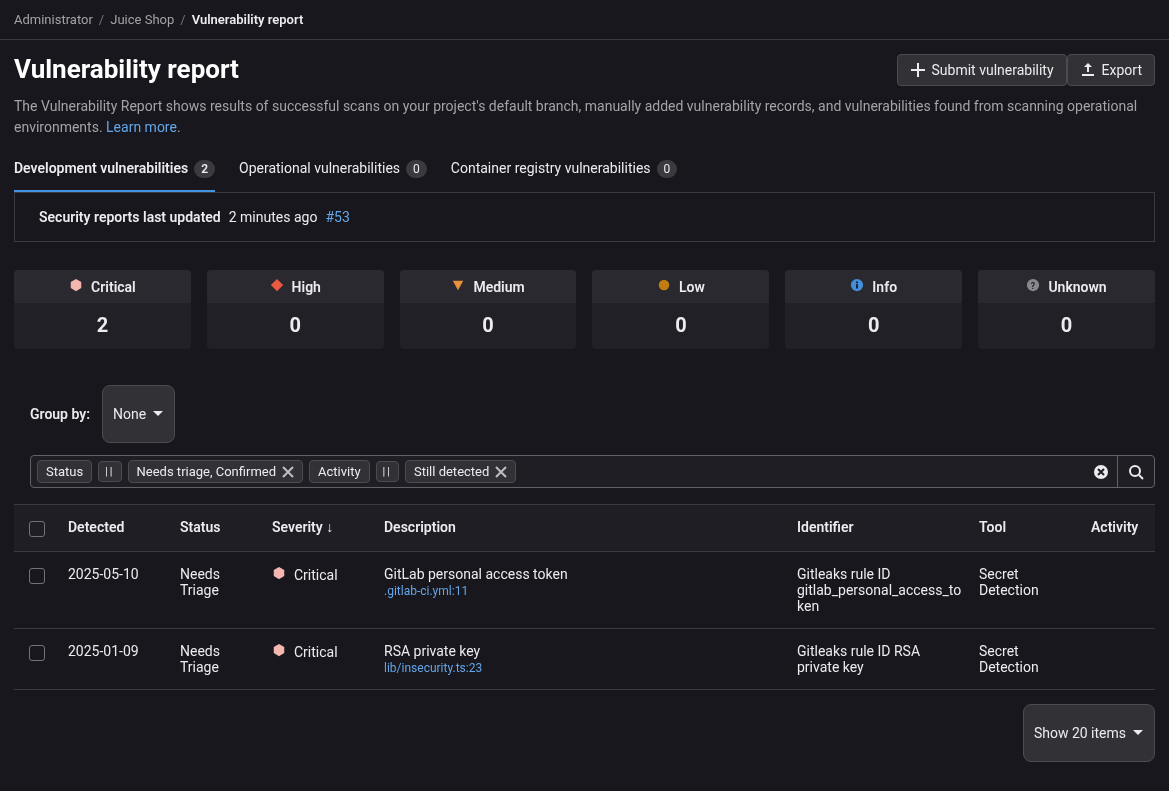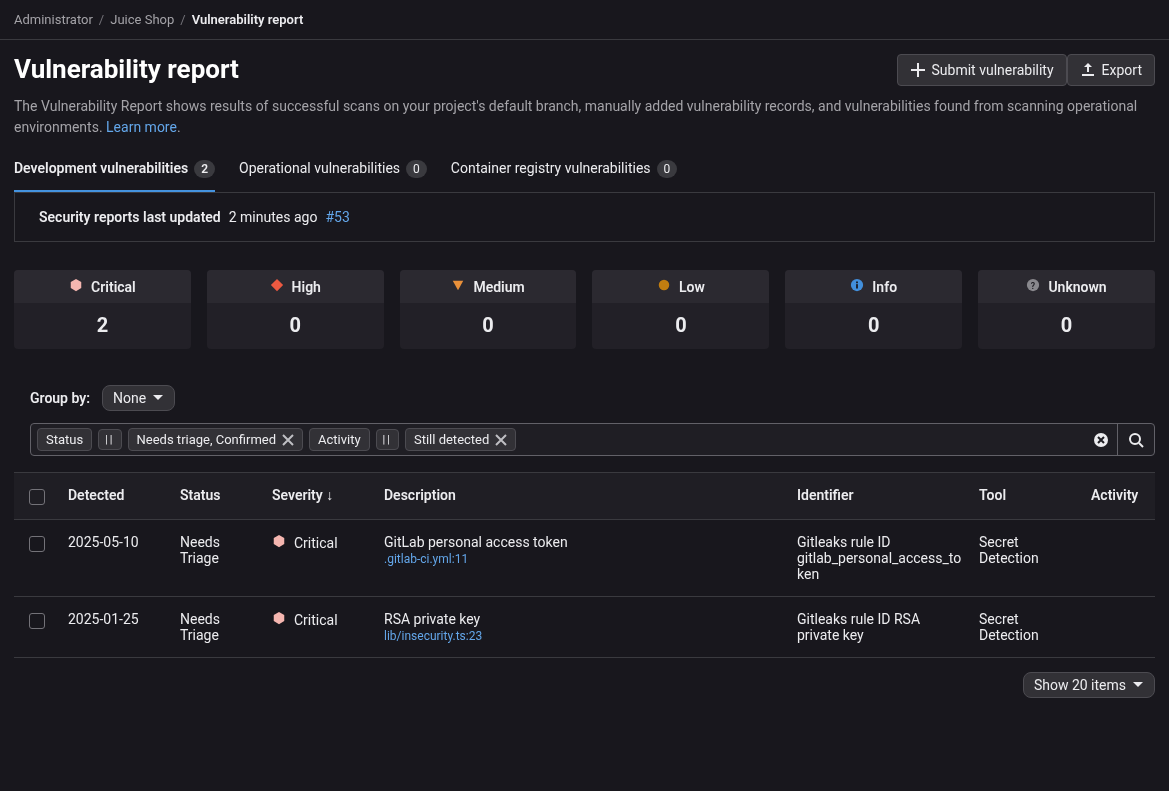--- a/index.html
+++ b/index.html
@@ -139,21 +139,21 @@
       padding-left: 16px;
     }
     .groupby-label { font-weight: 600; }
     .select-btn {
       display: inline-flex;
       align-items: center;
       gap: 6px;
       background: #323136;
       border: 1px solid #4c4b51;
       color: #ececef;
-      padding: 4px 10px;
+      padding: 20px 10px;
       border-radius: 8px;
       font-size: 14px;
       cursor: pointer;
       font-family: inherit;
     }
 
     .filter-row {
       display: flex;
       align-items: stretch;
       margin: 0 0 0 16px;
@@ -445,21 +445,21 @@
       <div class="desc-sub">.gitlab-ci.yml:11</div>
     </div>
     <div class="cell">Gitleaks rule ID gitlab_personal_access_token</div>
     <div class="cell">Secret Detection</div>
     <div class="cell"></div>
         </div>
         <div class="table-row">
     <div class="cell check">
             <div class="checkbox"></div>
           </div>
-    <div class="cell">2025-01-25</div>
+    <div class="cell">2025-01-09</div>
     <div class="cell">Needs Triage</div>
     <div class="cell">
       <div class="sev-inline">
         <span><svg class="sev-dot" viewBox="0 0 16 16">
                   <polygon points="8,1 14,4.5 14,11.5 8,15 2,11.5 2,4.5" fill="#f5b6b0"></polygon>
                 </svg></span>
         <span>Critical</span>
       </div>
     </div>
     <div class="cell">

